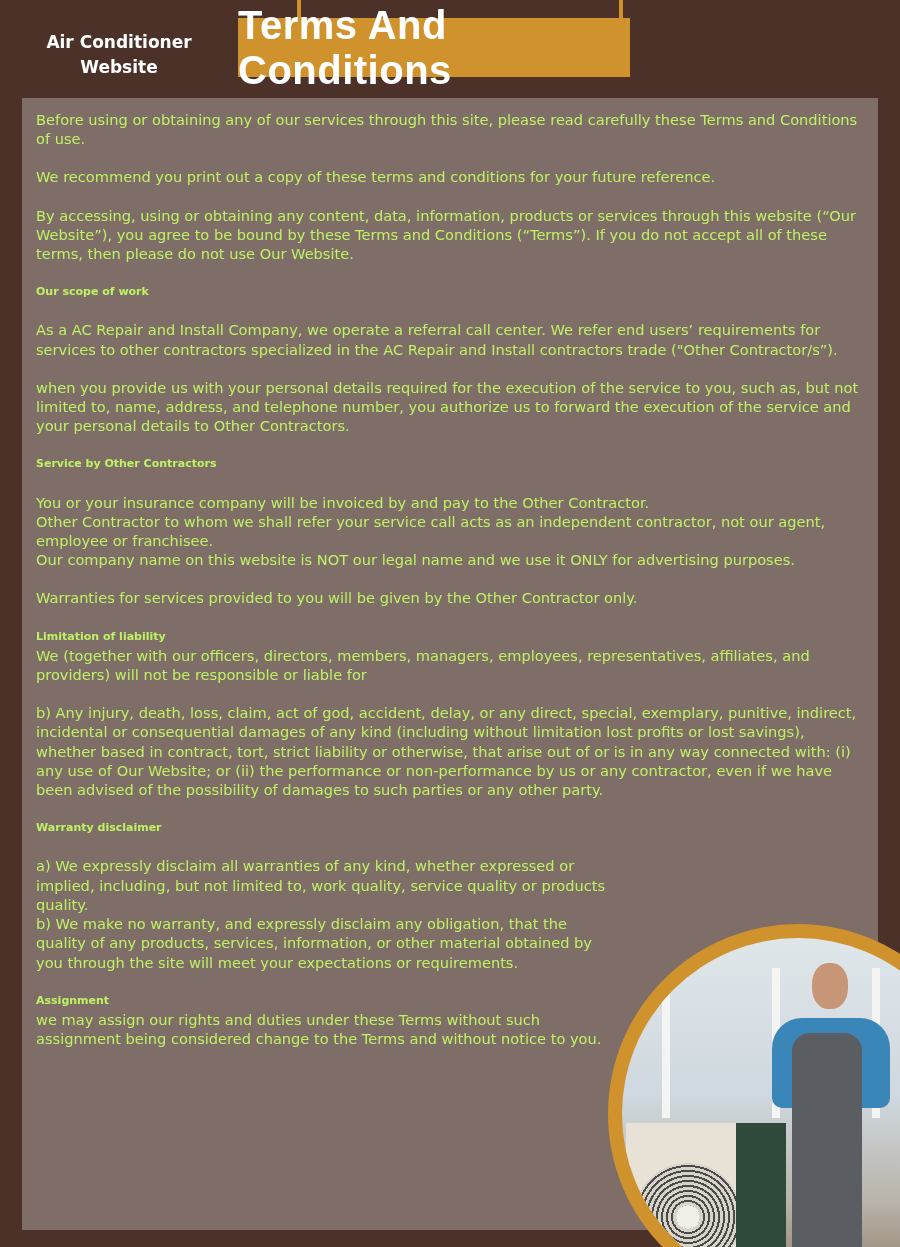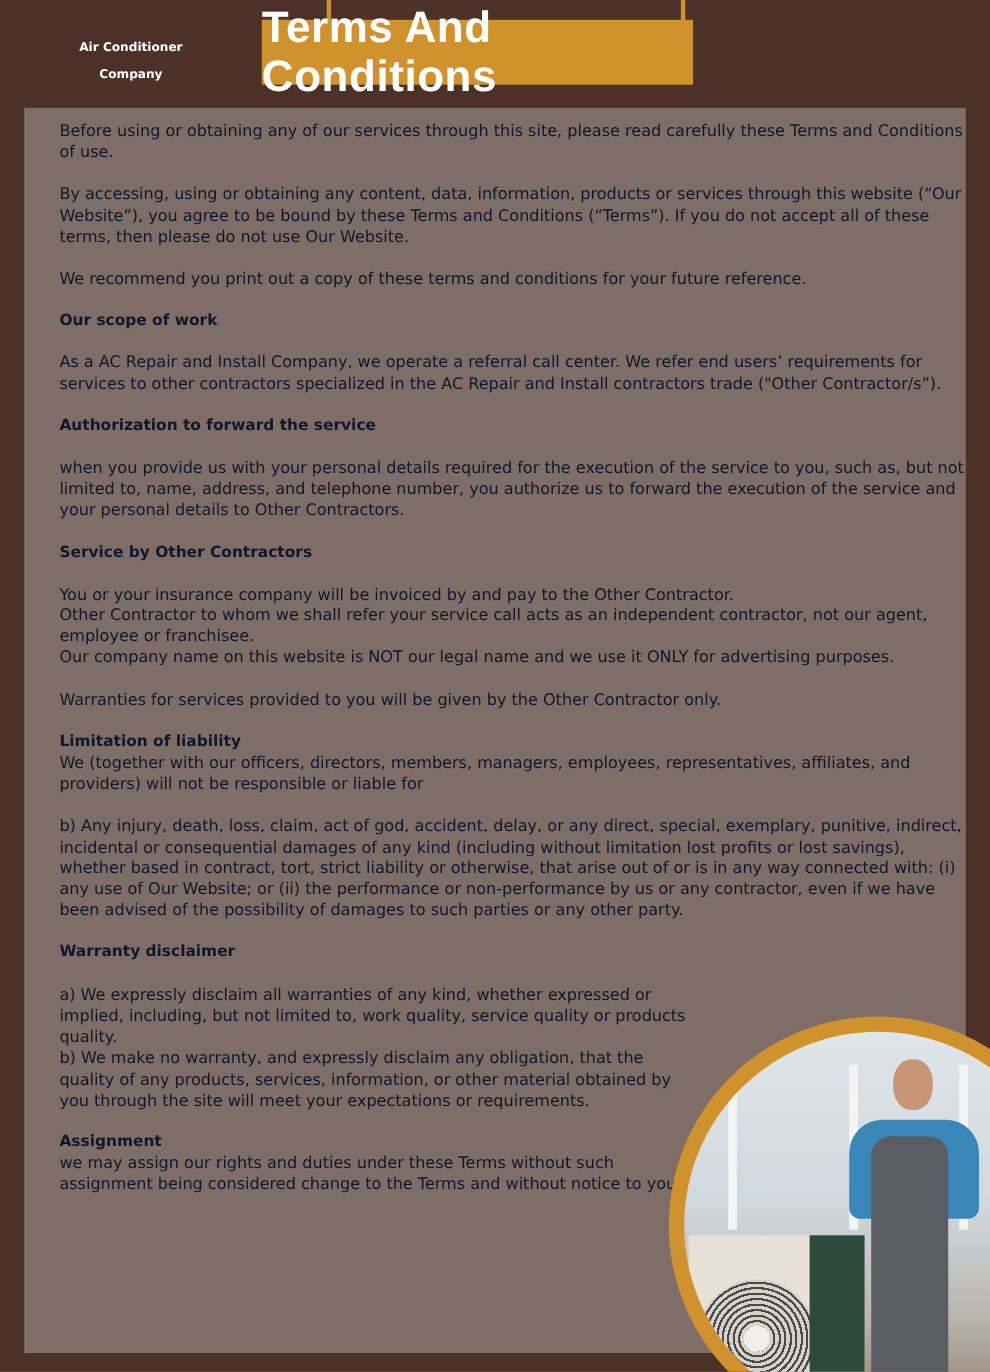--- a/index.html
+++ b/index.html
@@ -7,49 +7,49 @@
     width: 900px; height: 1247px;
     background: #4c3128;
     position: relative;
     overflow: hidden;
     font-family: "DejaVu Sans", sans-serif;
   }
   .brand {
     position: absolute; left: 30px; top: 30px; width: 178px;
     text-align: center; color: #ffffff;
     font-family: "DejaVu Sans", sans-serif; font-weight: bold;
-    font-size: 11px; line-height: 25px;
+    font-size: 17px; line-height: 25px;
   }
   .hang-line {
     position: absolute; top: 0; width: 4px; height: 20px; background: #d0922c;
   }
   .title-box {
     position: absolute; left: 238px; top: 18px; width: 392px; height: 59px;
     background: #d0922c;
     display: flex; align-items: center; justify-content: center;
   }
   .title-box h1 {
     margin: 0; color: #ffffff;
     font-family: "Liberation Sans", sans-serif; font-weight: bold;
     font-size: 40px; letter-spacing: 0.5px;
   }
   .panel {
     position: absolute; left: 22px; top: 98px; width: 856px; height: 1132px;
     background: #7f6e67;
   }
   .content {
     position: absolute; left: 14px; top: 12px; width: 826px;
-    color: #0f172a;
+    color: #bef264;
     font-family: "DejaVu Sans", sans-serif;
-    font-size: 14.6px; line-height: 19.2px; margin-left: 18px;
+    font-size: 14.6px; line-height: 19.2px;
   }
   .content p { margin: 0 0 19px 0; }
   .content p.tight { margin-bottom: 0; }
   .content h2 {
-    margin: 0 0 19px 0; font-size: 14px; font-weight: bold; line-height: 19.2px;
+    margin: 0 0 19px 0; font-size: 11px; font-weight: bold; line-height: 19.2px;
   }
   .content h2.tight { margin-bottom: 0; }
   .narrow { width: 580px; }
   .photo-wrap {
     position: absolute; left: 608px; top: 924px; width: 380px; height: 380px;
     border-radius: 50%;
     background: #d0922c;
     overflow: hidden;
   }
   .photo {
@@ -88,40 +88,39 @@
   .worker-head {
     position: absolute; left: 190px; top: 25px; width: 36px; height: 46px;
     background: #c79676; border-radius: 45%;
   }
 </style>
 </head>
 <body>
 
 <div class="brand">
   <div>Air Conditioner</div>
-  <div>Company</div>
+  <div>Website</div>
 </div>
 
 <div class="hang-line" style="left:297px;"></div>
 <div class="hang-line" style="left:619px;"></div>
 
 <div class="title-box">
   <h1>Terms And Conditions</h1>
 </div>
 
 <div class="panel">
   <div class="content">
     <p>Before using or obtaining any of our services through this site, please read carefully these Terms and Conditions of use.</p>
+    <p>We recommend you print out a copy of these terms and conditions for your future reference.</p>
     <p>By accessing, using or obtaining any content, data, information, products or services through this website (“Our Website”), you agree to be bound by these Terms and Conditions (“Terms”). If you do not accept all of these terms, then please do not use Our Website.</p>
-    <p>We recommend you print out a copy of these terms and conditions for your future reference.</p>
 
     <h2>Our scope of work</h2>
     <p>As a AC Repair and Install Company, we operate a referral call center. We refer end users’ requirements for services to other contractors specialized in the AC Repair and Install contractors trade ("Other Contractor/s”).</p>
 
-    <h2>Authorization to forward the service</h2>
     <p>when you provide us with your personal details required for the execution of the service to you, such as, but not limited to, name, address, and telephone number, you authorize us to forward the execution of the service and your personal details to Other Contractors.</p>
 
     <h2>Service by Other Contractors</h2>
     <p class="tight">You or your insurance company will be invoiced by and pay to the Other Contractor.</p>
     <p class="tight">Other Contractor to whom we shall refer your service call acts as an independent contractor, not our agent, employee or franchisee.</p>
     <p>Our company name on this website is NOT our legal name and we use it ONLY for advertising purposes.</p>
     <p>Warranties for services provided to you will be given by the Other Contractor only.</p>
 
     <h2 class="tight">Limitation of liability</h2>
     <p>We (together with our officers, directors, members, managers, employees, representatives, affiliates, and providers) will not be responsible or liable for</p>

